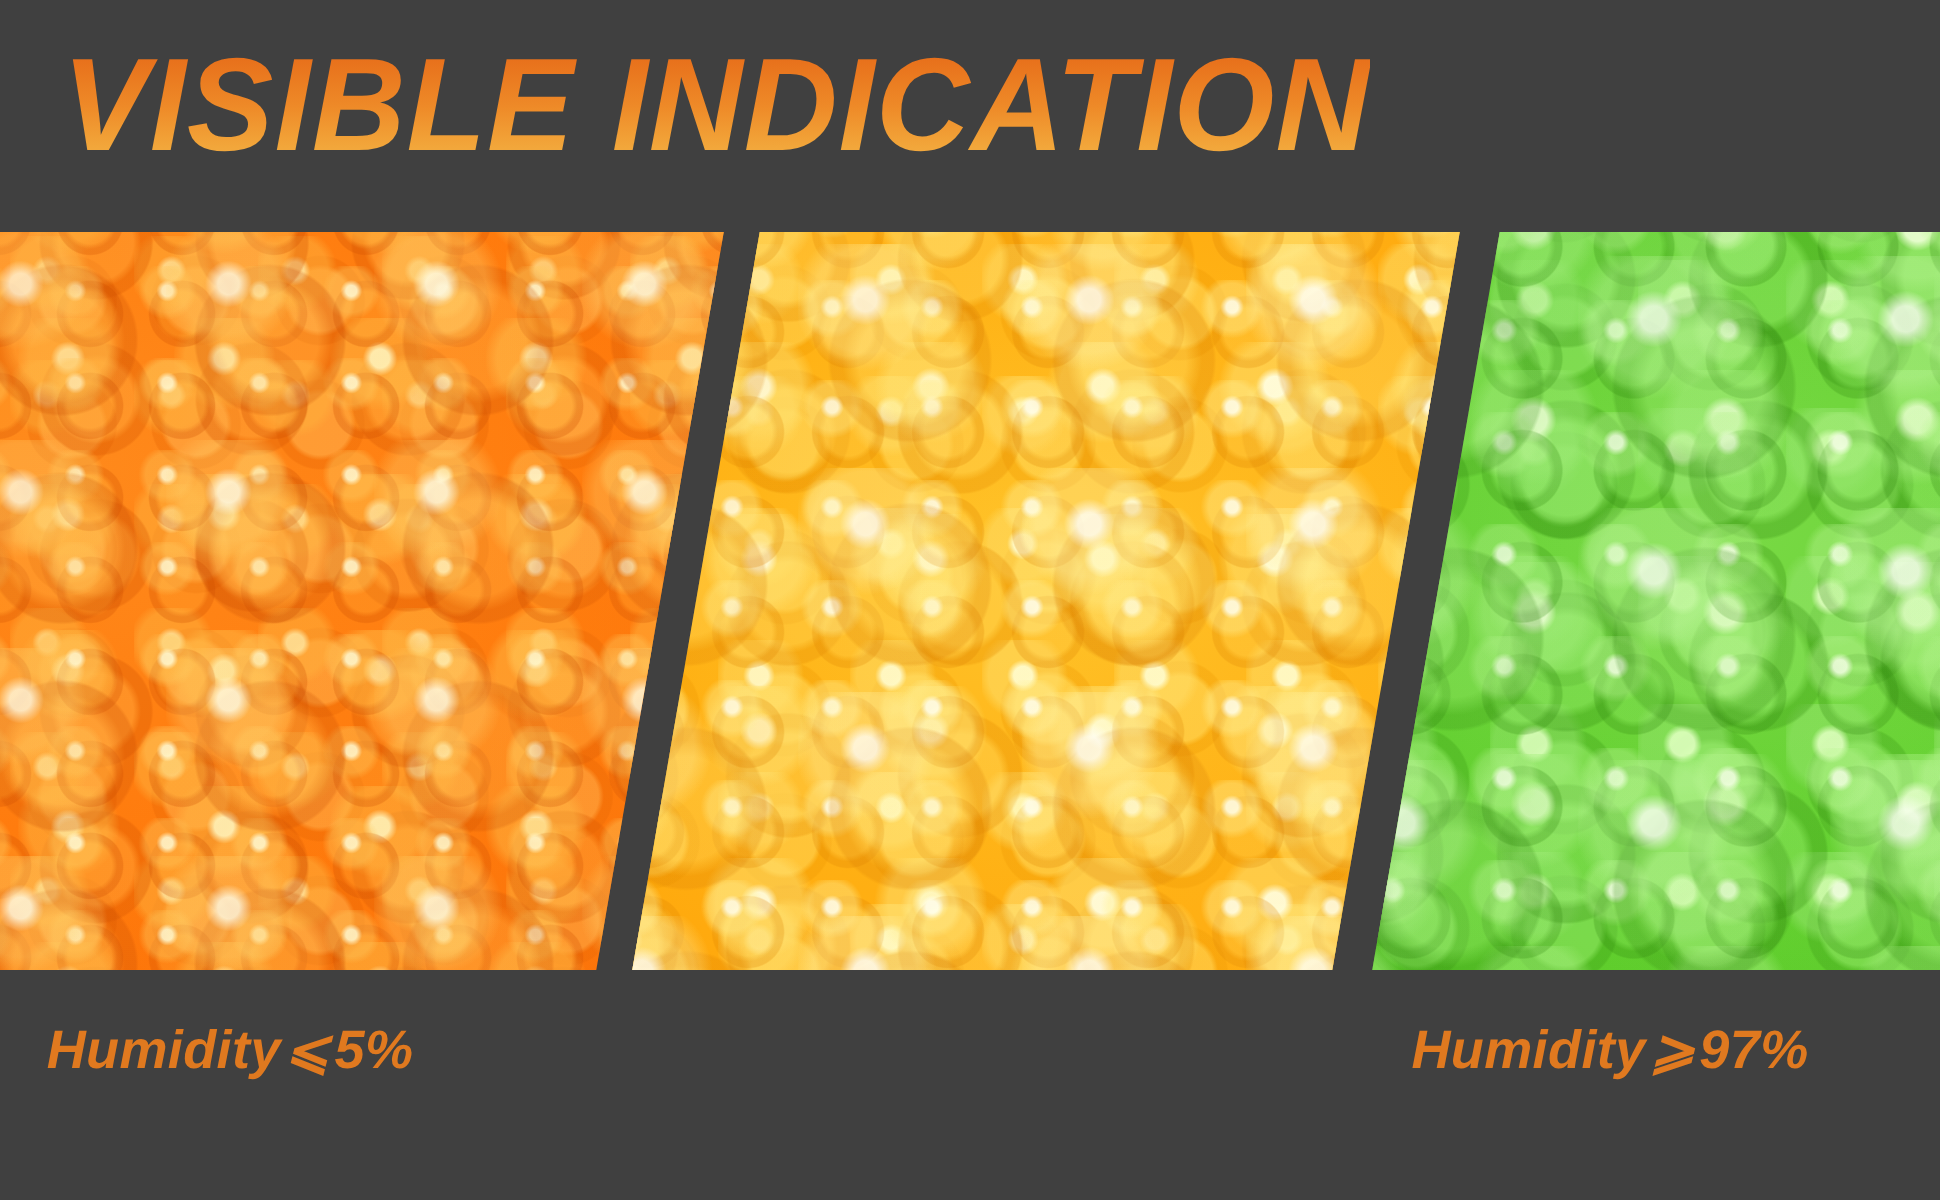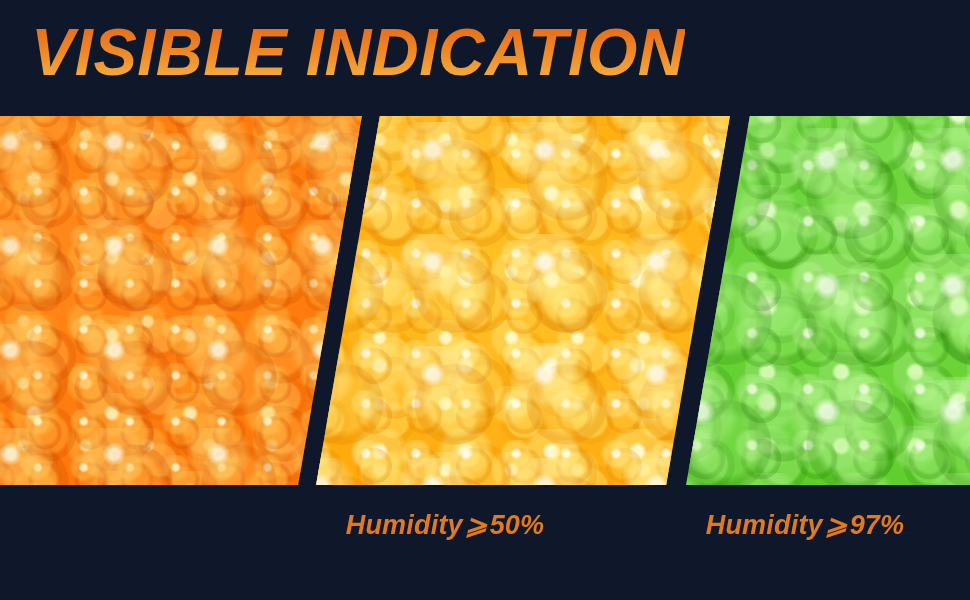--- a/index.html
+++ b/index.html
@@ -4,21 +4,21 @@
 <style>
   html, body {
     margin: 0;
     padding: 0;
     background: #ffffff;
   }
   #stage {
     position: relative;
     width: 970px;
     height: 600px;
-    background: #0f172a;
+    background: #404040;
     overflow: hidden;
     font-family: "Liberation Sans", sans-serif;
   }
 
   
   #title {
     position: absolute;
     left: 31px;
     top: 19px;
     font-family: "Liberation Sans", sans-serif;
@@ -229,22 +229,22 @@
         <div class="layer sph-g1"></div>
         <div class="layer sph-g2"></div>
         <div class="layer sph-g3"></div>
         <div class="layer sph-g4"></div>
         <div class="layer shade-g"></div>
       </div>
     </div>
 
   </div>
 
-
-  <div class="caption" id="caption-2">
-    <span>Humidity</span><span class="cap-sym">⩾</span><span>50%</span>
+  <div class="caption" id="caption-1">
+    <span>Humidity</span><span class="cap-sym">⩽</span><span>5%</span>
   </div>
+
 
   <div class="caption" id="caption-3">
     <span>Humidity</span><span class="cap-sym">⩾</span><span>97%</span>
   </div>
 
 </div>
 
 </body></html>

